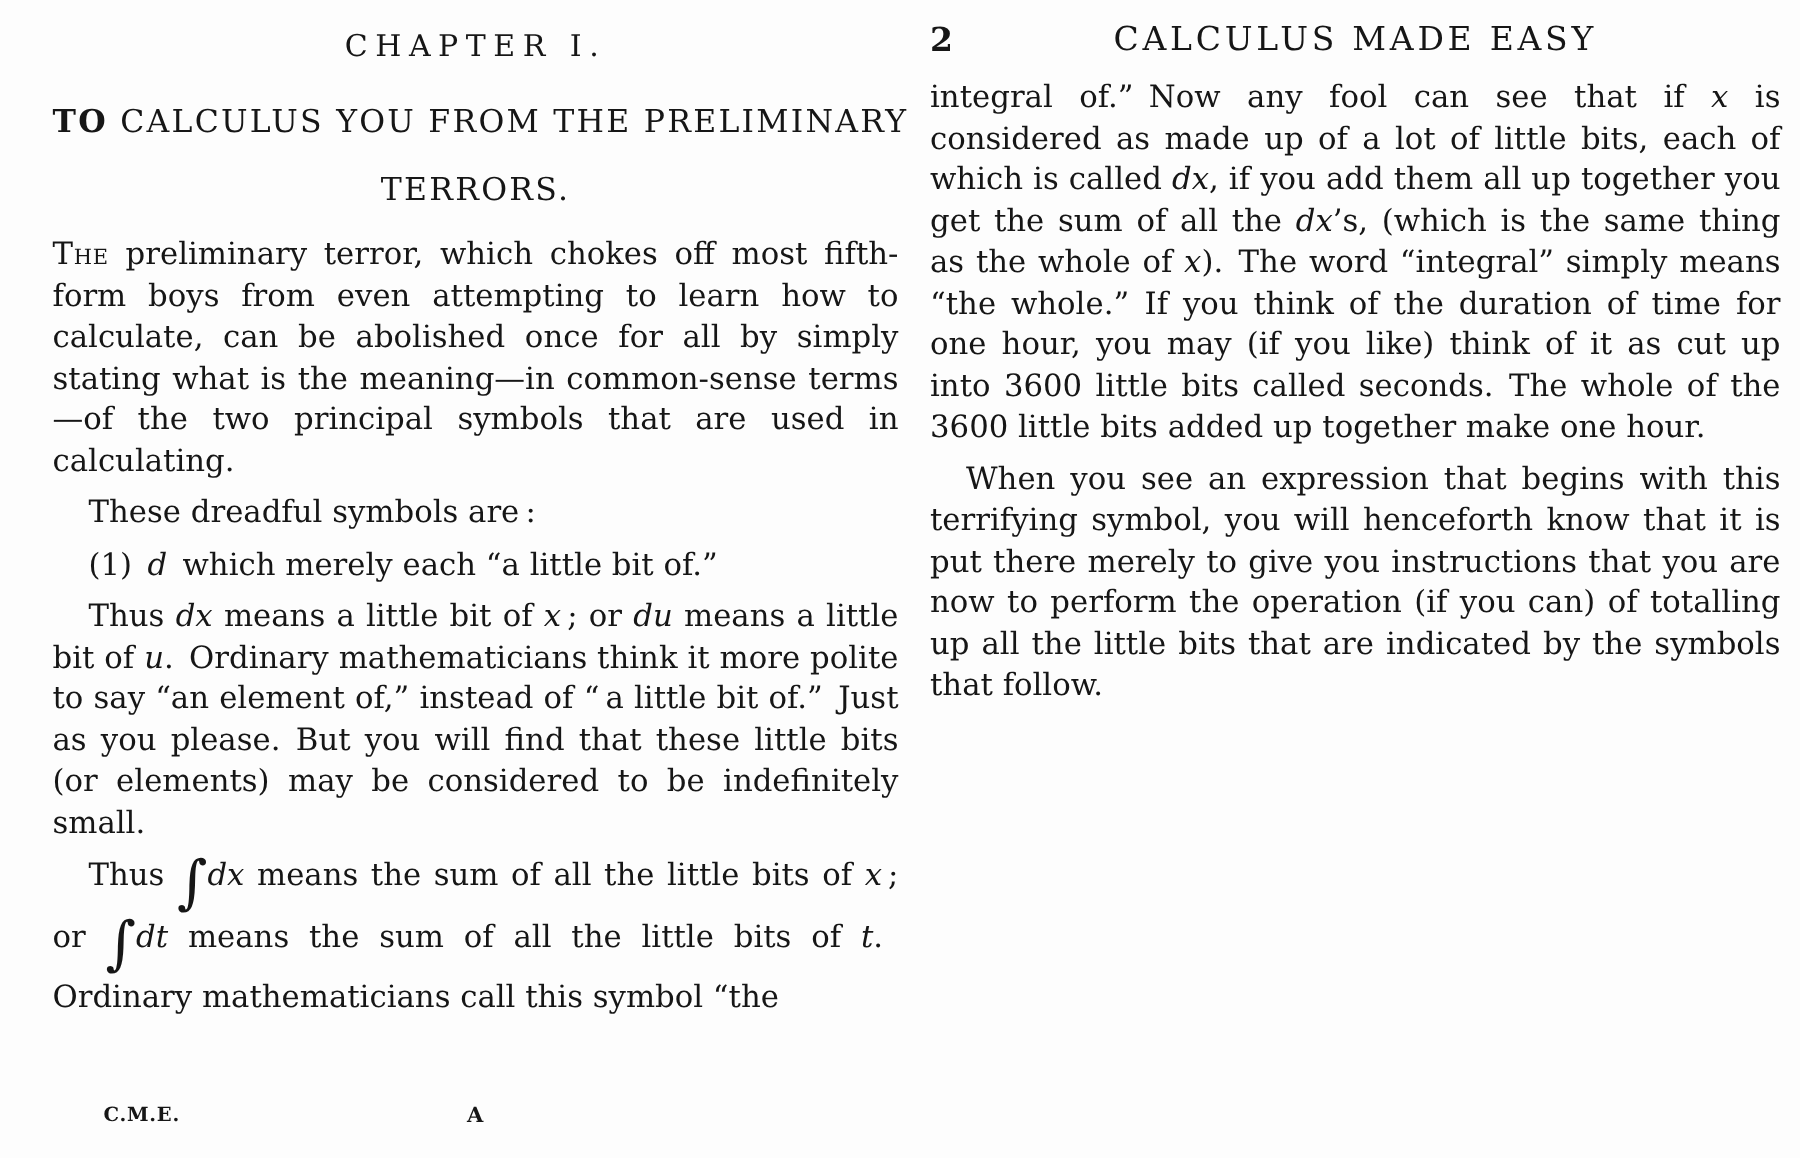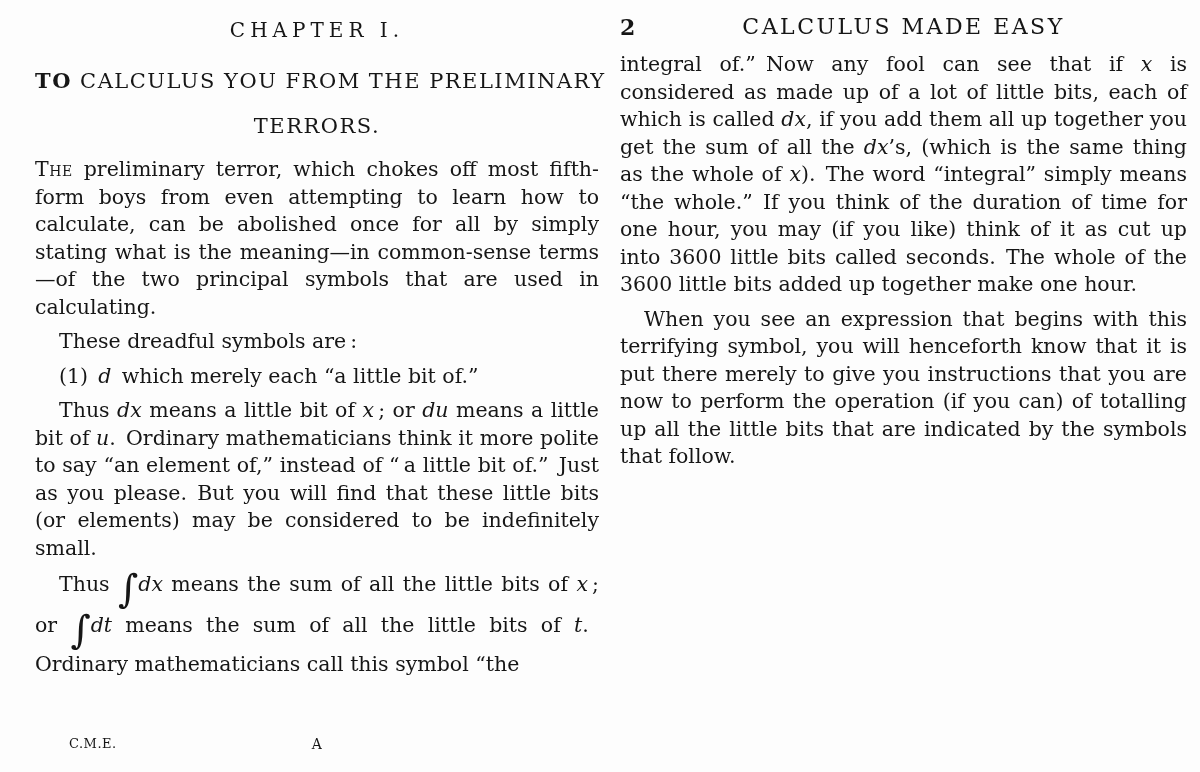--- a/index.html
+++ b/index.html
@@ -107,21 +107,21 @@
   }
 
   
   .signature-line {
     position: absolute;
     top: 736px;
     left: 0;
     width: 100%;
     height: 20px;
     font-size: 13px;
-    font-weight: normal;
+    font-weight: bold;
     letter-spacing: 0.5px;
   }
   .signature-mark {
     position: absolute;
     left: 34px;
     top: 0;
   }
   .signature-letter {
     position: absolute;
     left: 50%;

